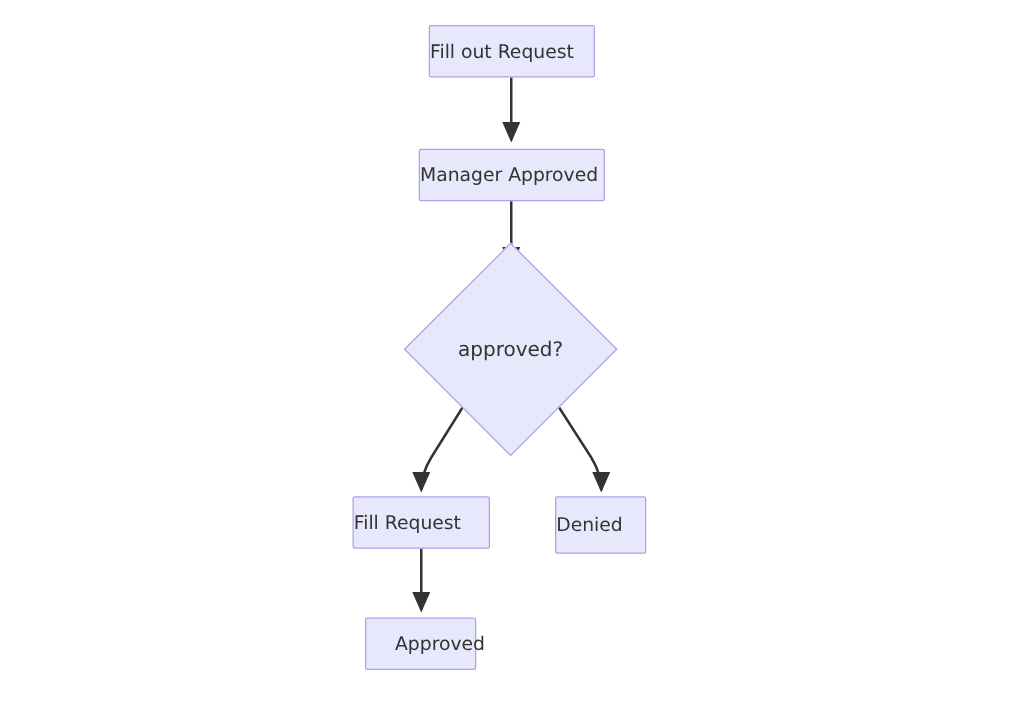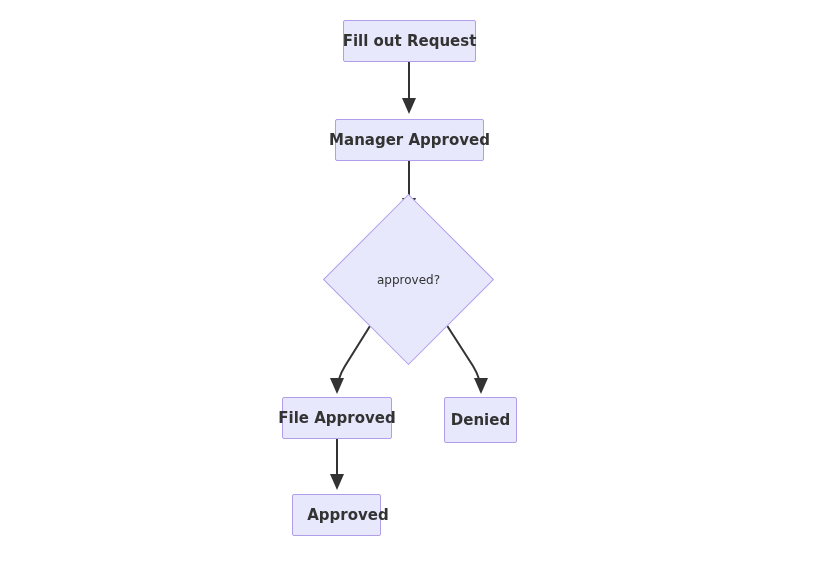--- a/index.html
+++ b/index.html
@@ -23,30 +23,29 @@
     left: 0;
     top: 0;
     width: 818px;
     height: 562px;
   }
   .node {
     position: absolute;
     box-sizing: border-box;
     display: flex;
     align-items: center;
-    justify-content: center;
+    justify-content: flex-start;
     background: #e8e8fc;
     border: 1.5px solid #b19eea;
     border-radius: 2px;
     color: #333333;
     font-size: 15px;
     line-height: 1;
     white-space: nowrap;
     z-index: 2;
-    font-weight: bold;
   }
   .node-label {
     color: #333333;
     font-size: 15px;
   }
   
   .decision {
     position: absolute;
     z-index: 2;
   }
@@ -64,21 +63,21 @@
   .decision .decision-label {
     position: absolute;
     left: 0;
     top: 0;
     width: 100%;
     height: 100%;
     display: flex;
     align-items: center;
     justify-content: center;
     color: #333333;
-    font-size: 12px;
+    font-size: 16px;
     white-space: nowrap;
   }
 </style>
 </head>
 <body>
 
 <div id="canvas">
 
   <svg id="edges" viewBox="0 0 818 562" width="818" height="562" xmlns="http://www.w3.org/2000/svg">
     <defs>
@@ -105,21 +104,21 @@
   <div class="node" style="left:335px; top:119px; width:149px; height:42px;">
     <span class="node-label">Manager Approved</span>
   </div>
 
   <div class="decision" style="left:348px; top:219px; width:121px; height:121px;">
     <div class="diamond-shape"></div>
     <div class="decision-label">approved?</div>
   </div>
 
   <div class="node" style="left:282px; top:397px; width:110px; height:42px;">
-    <span class="node-label">File Approved</span>
+    <span class="node-label">Fill Request</span>
   </div>
 
   <div class="node" style="left:444px; top:397px; width:73px; height:46px;">
     <span class="node-label">Denied</span>
   </div>
 
   <div class="node" style="left:292px; top:494px; width:89px; height:42px;padding-left:23px;">
     <span class="node-label">Approved</span>
   </div>
 

